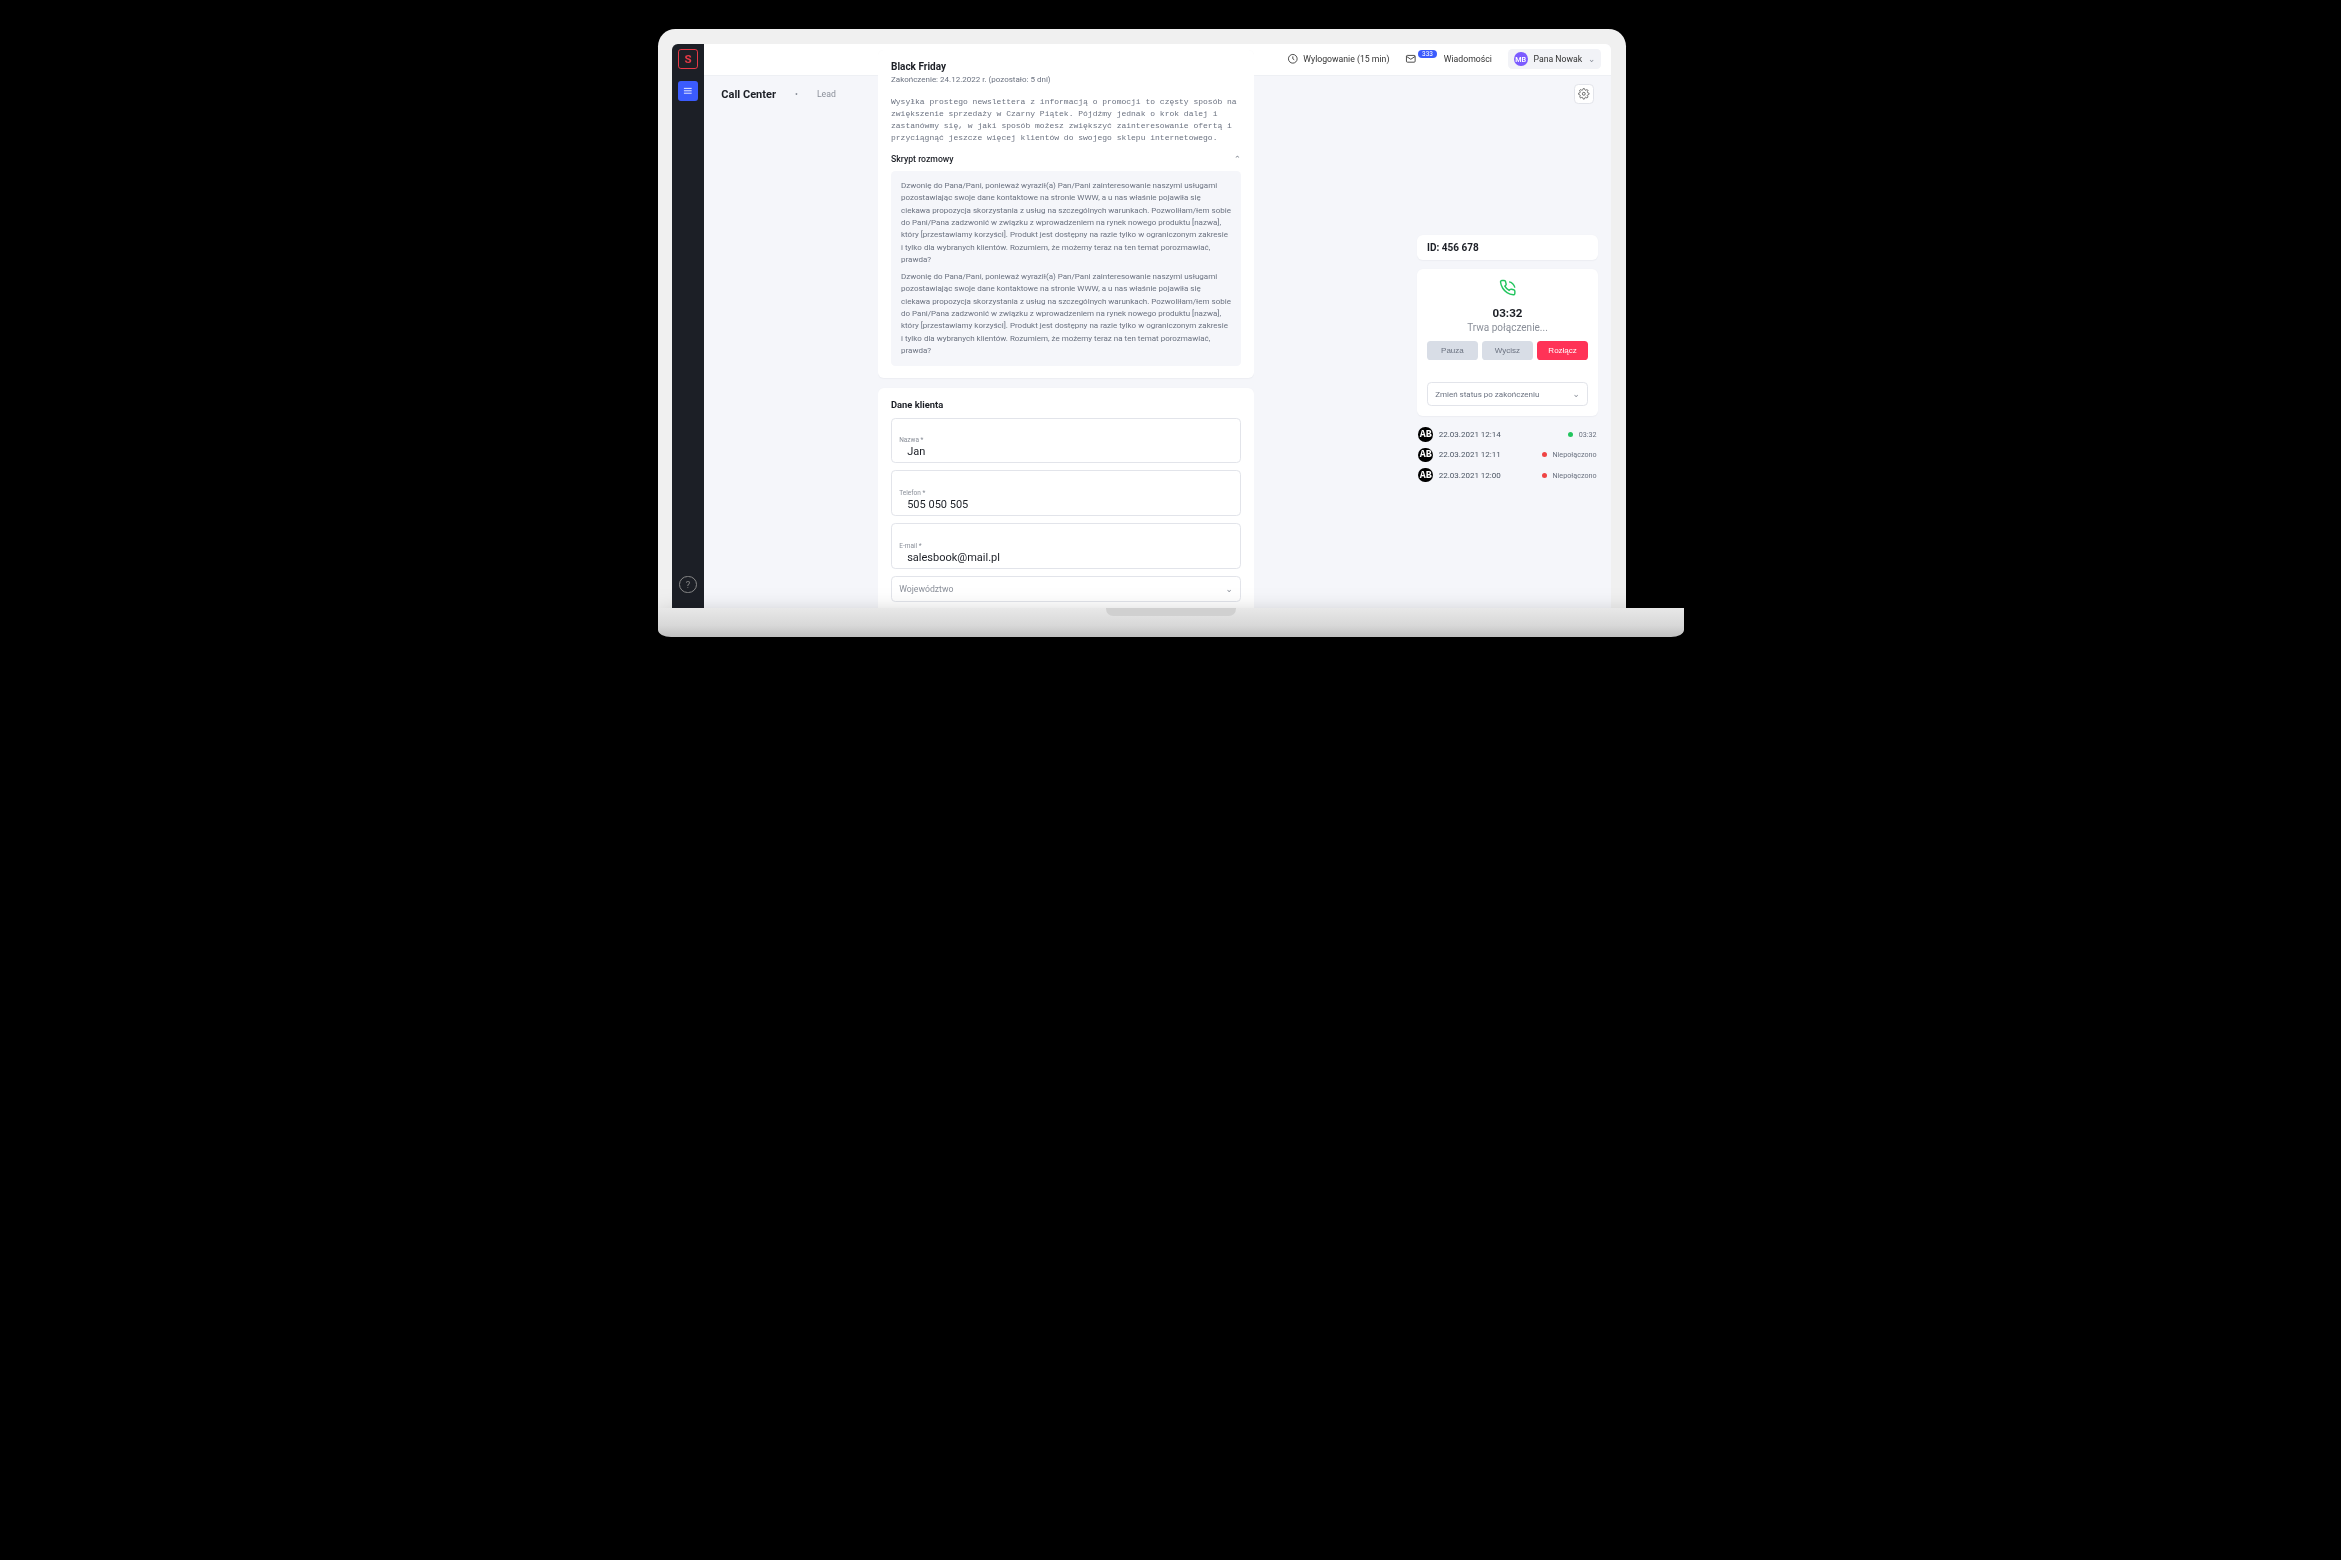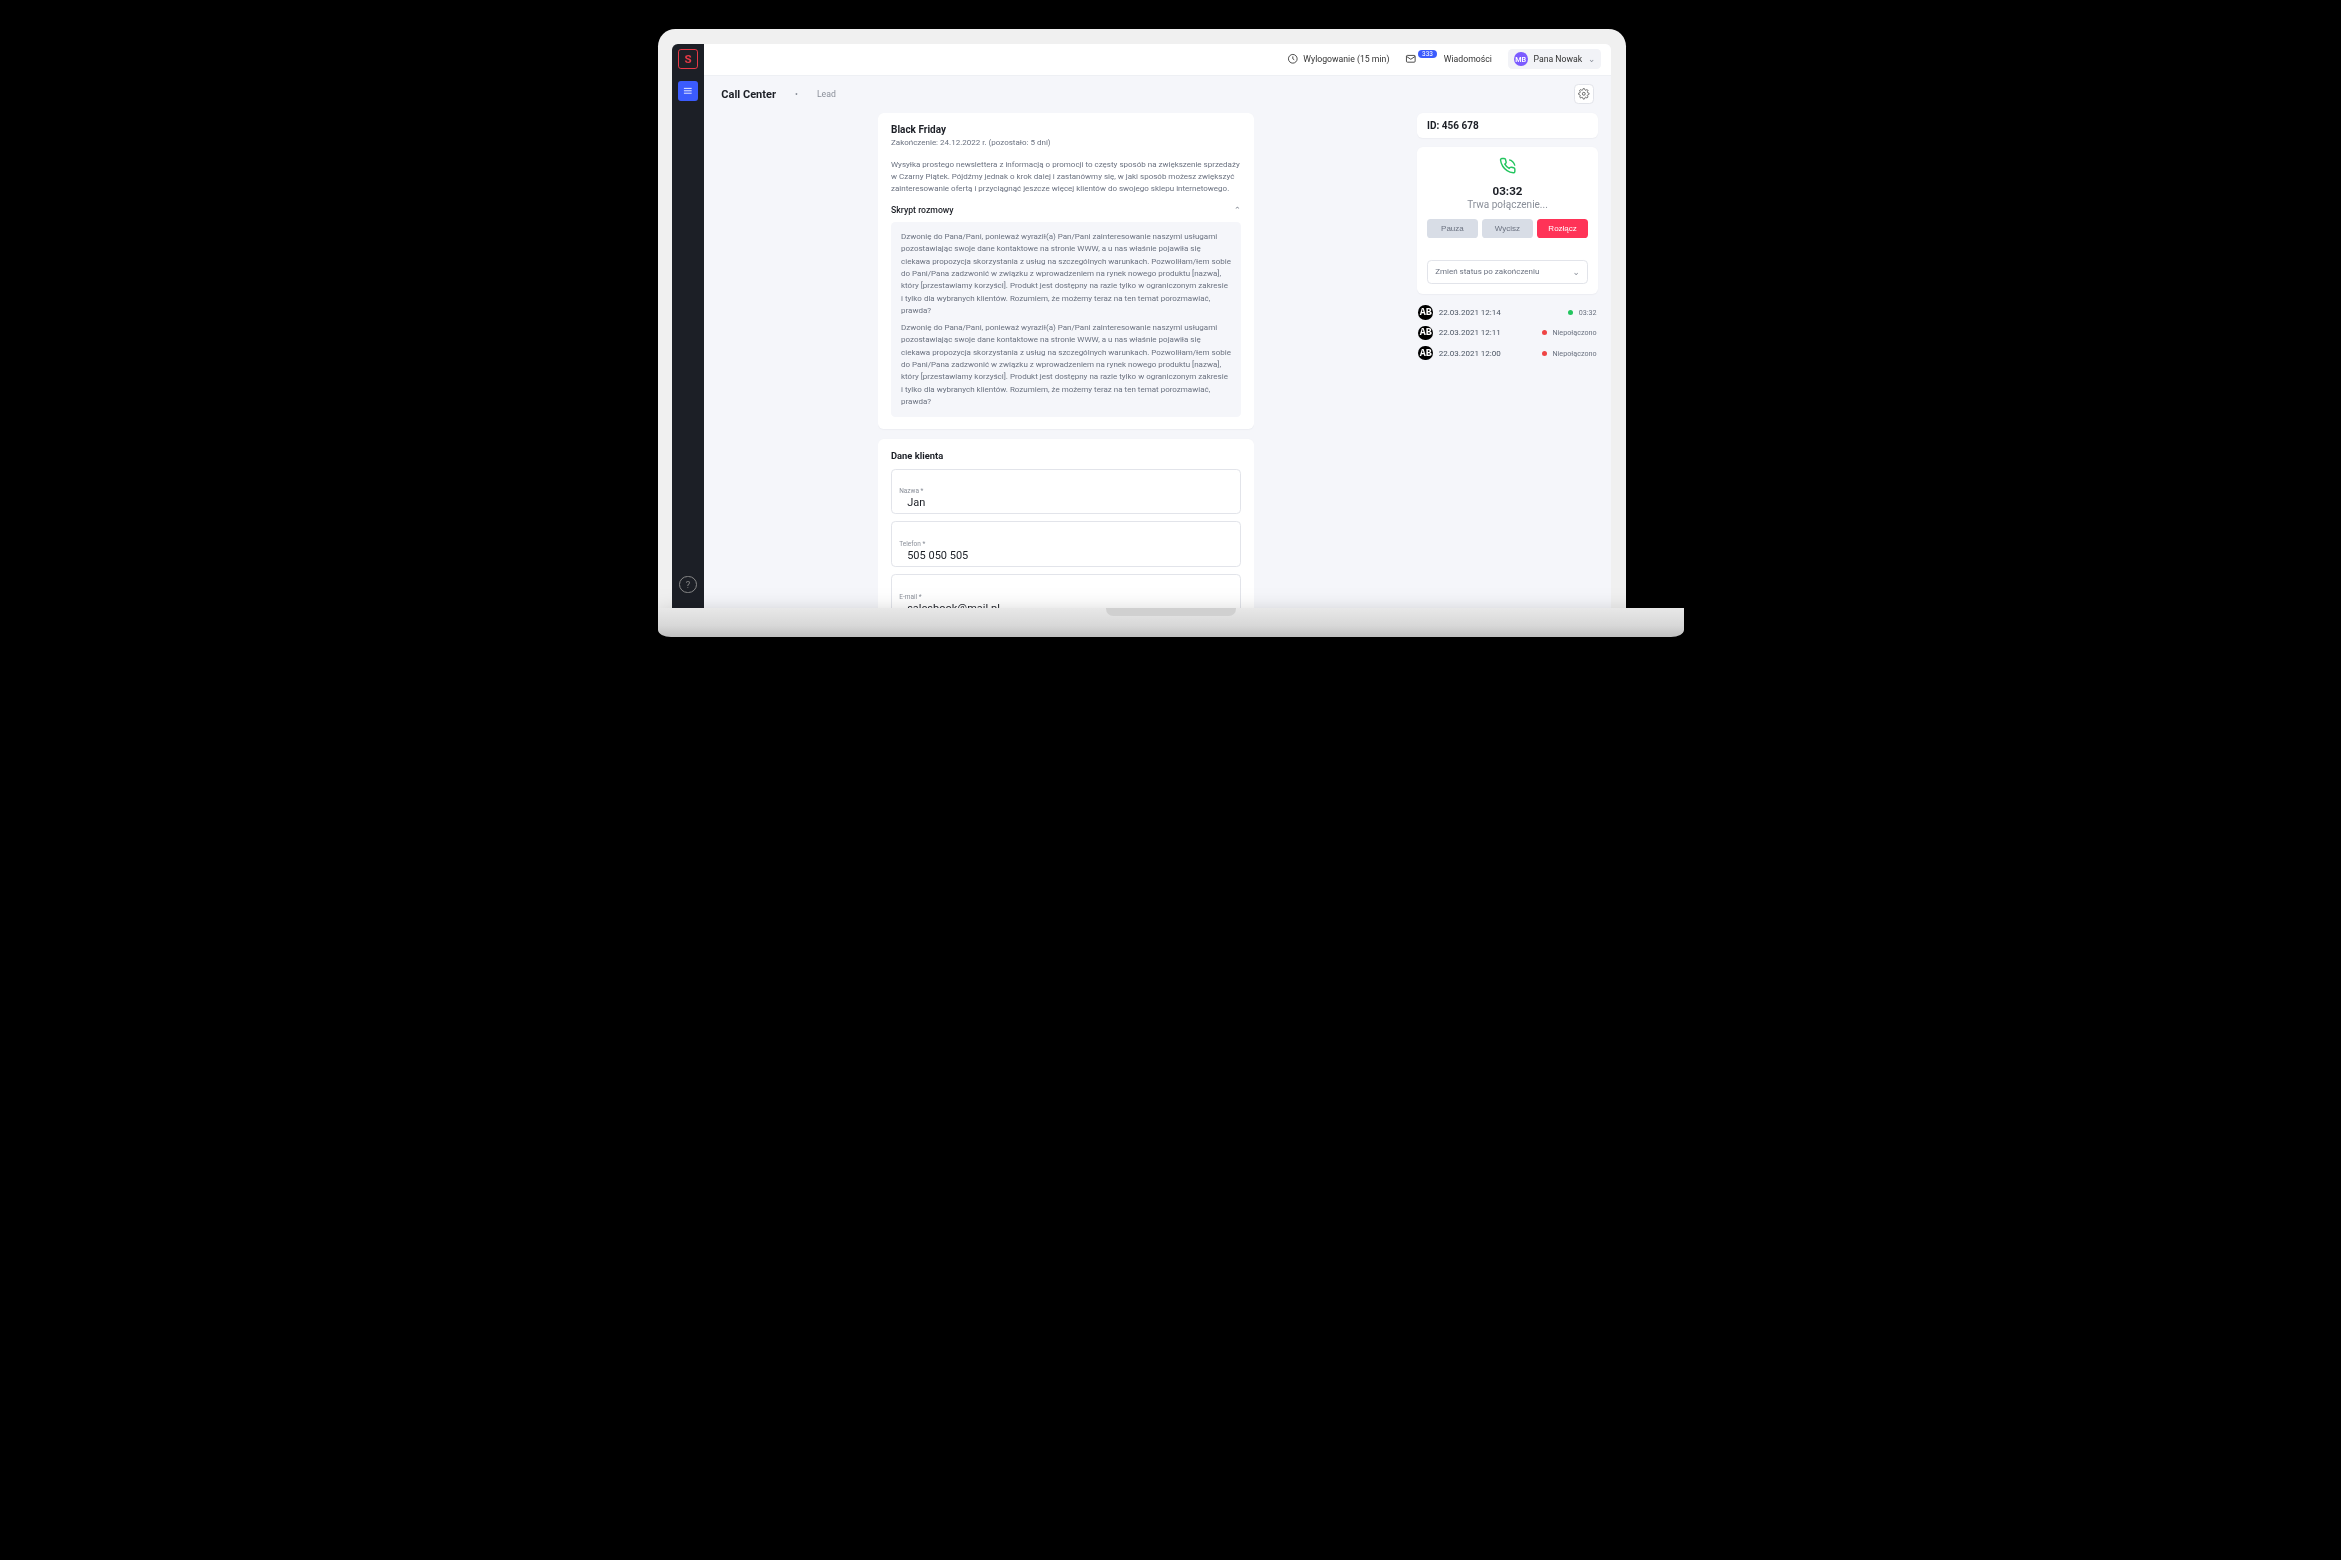--- a/index.html
+++ b/index.html
@@ -118,36 +118,36 @@
   .breadcrumb-title { font-size:11px; font-weight:700; color:#1c1f26;}
   .breadcrumb-sub { font-size:8.7px; color:#8a8f99;}
   .settings-gear {
     margin-left:auto;
     width:20px;height:20px;border-radius:4.3px;
     border:0.7px solid #e2e4ea;background:#fff;
     display:flex;align-items:center;justify-content:center;
     color:#555;cursor:pointer;font-size:10px;
   }
   .content-row {
-    flex:1; display:flex; padding:0 13px 0 13px; gap:2px; min-height:0;
+    flex:1; display:flex; padding:0 13px 0 13px; gap:2px; min-height:0;align-items:center;
   }
   .center-col {
     flex:1; min-width:0;
     display:flex;justify-content:center;
   }
   .center-inner { width: 376px; max-width:100%; overflow-y:auto; padding-bottom:5.8px;}
   .center-inner::-webkit-scrollbar{width:0;}
   .card {
     background:#fff; border-radius:5.8px;
     padding:11.6px 13px; margin-bottom:10px;
     box-shadow:0 0.7px 1.4px rgba(16,24,40,0.04);
   }
   .campaign-title { font-size:10px; font-weight:700; color:#1c1f26; }
   .campaign-sub { font-size:8px; color:#6b7280; margin-top:2.9px; }
-  .campaign-desc { font-size:8px; color:#6b7280; margin-top:11.6px; line-height:1.5; }
+  .campaign-desc { font-size:8px; color:#6b7280; margin-top:11.6px; line-height:1.5;font-family:Liberation Mono, monospace; }
   .accordion-head {
     display:flex;align-items:center;justify-content:space-between;
     font-size:8.7px;color:#1c1f26;font-weight:500;
     margin-top:10px;cursor:pointer;
   }
   .script-box {
     background:#f5f6fa; border-radius:4.3px;
     padding:8.7px 10px; margin-top:7.2px;
     font-size:8px; color:#6b7280; line-height:1.55;
   }

